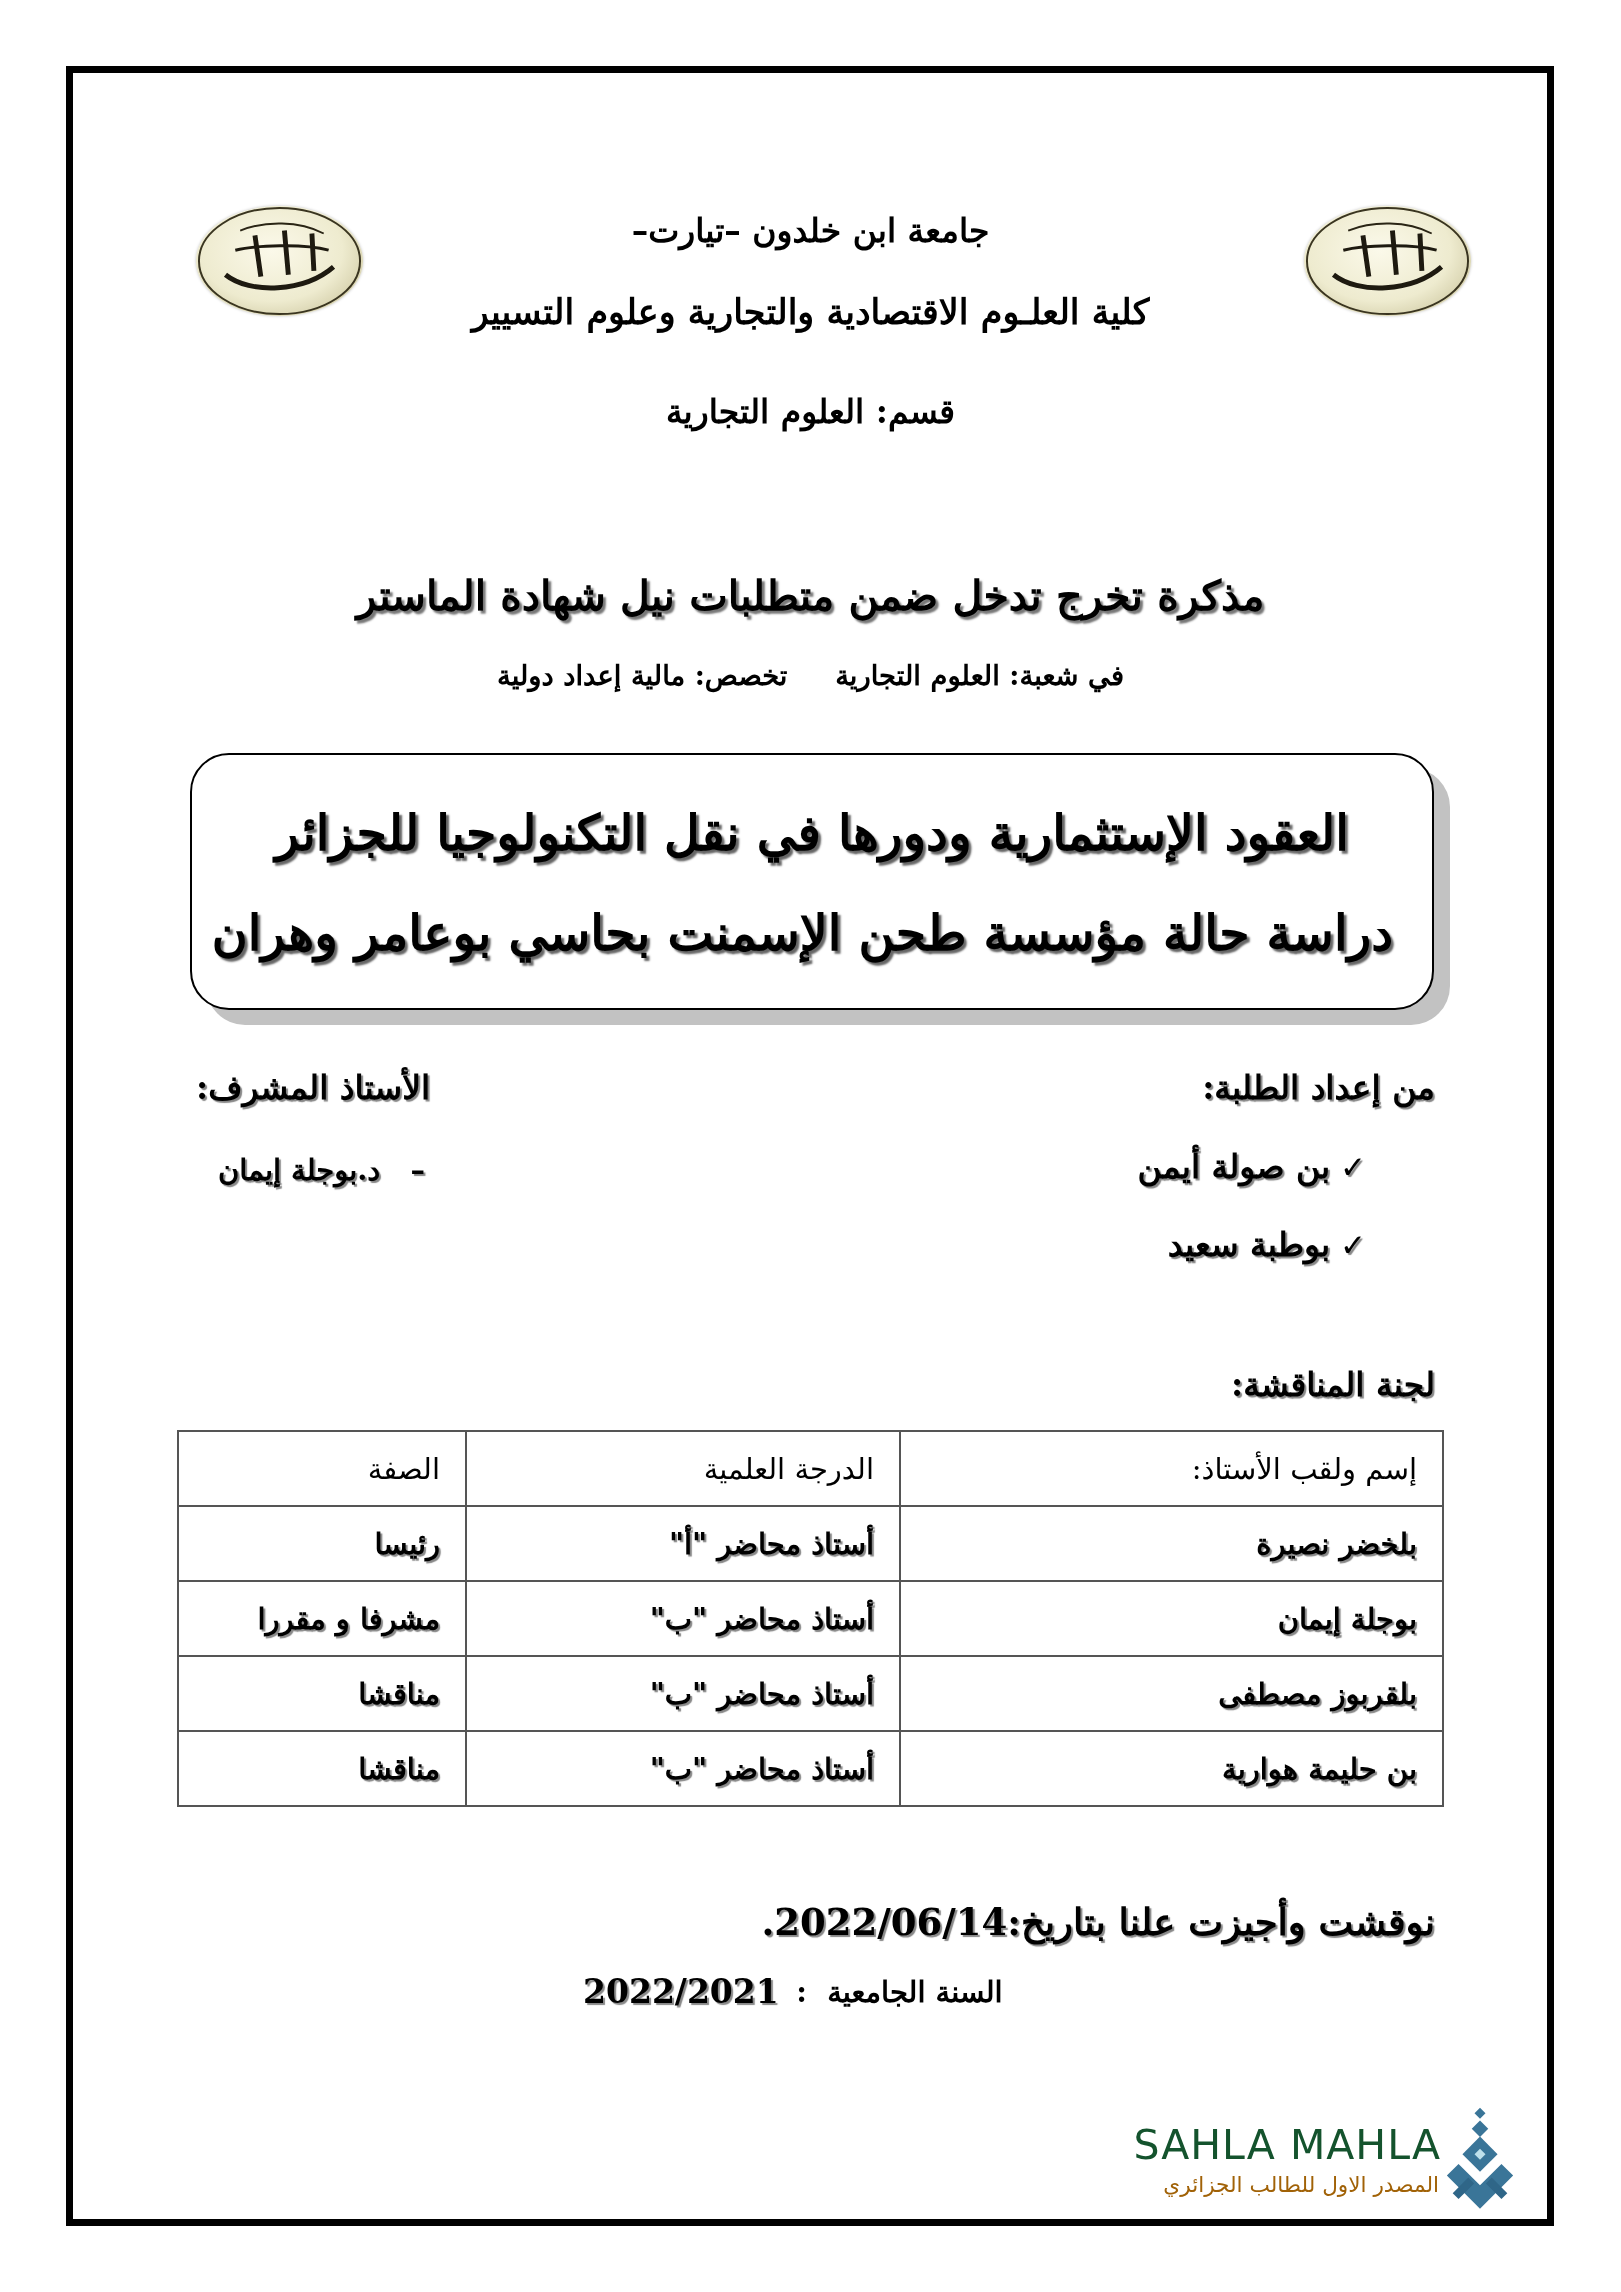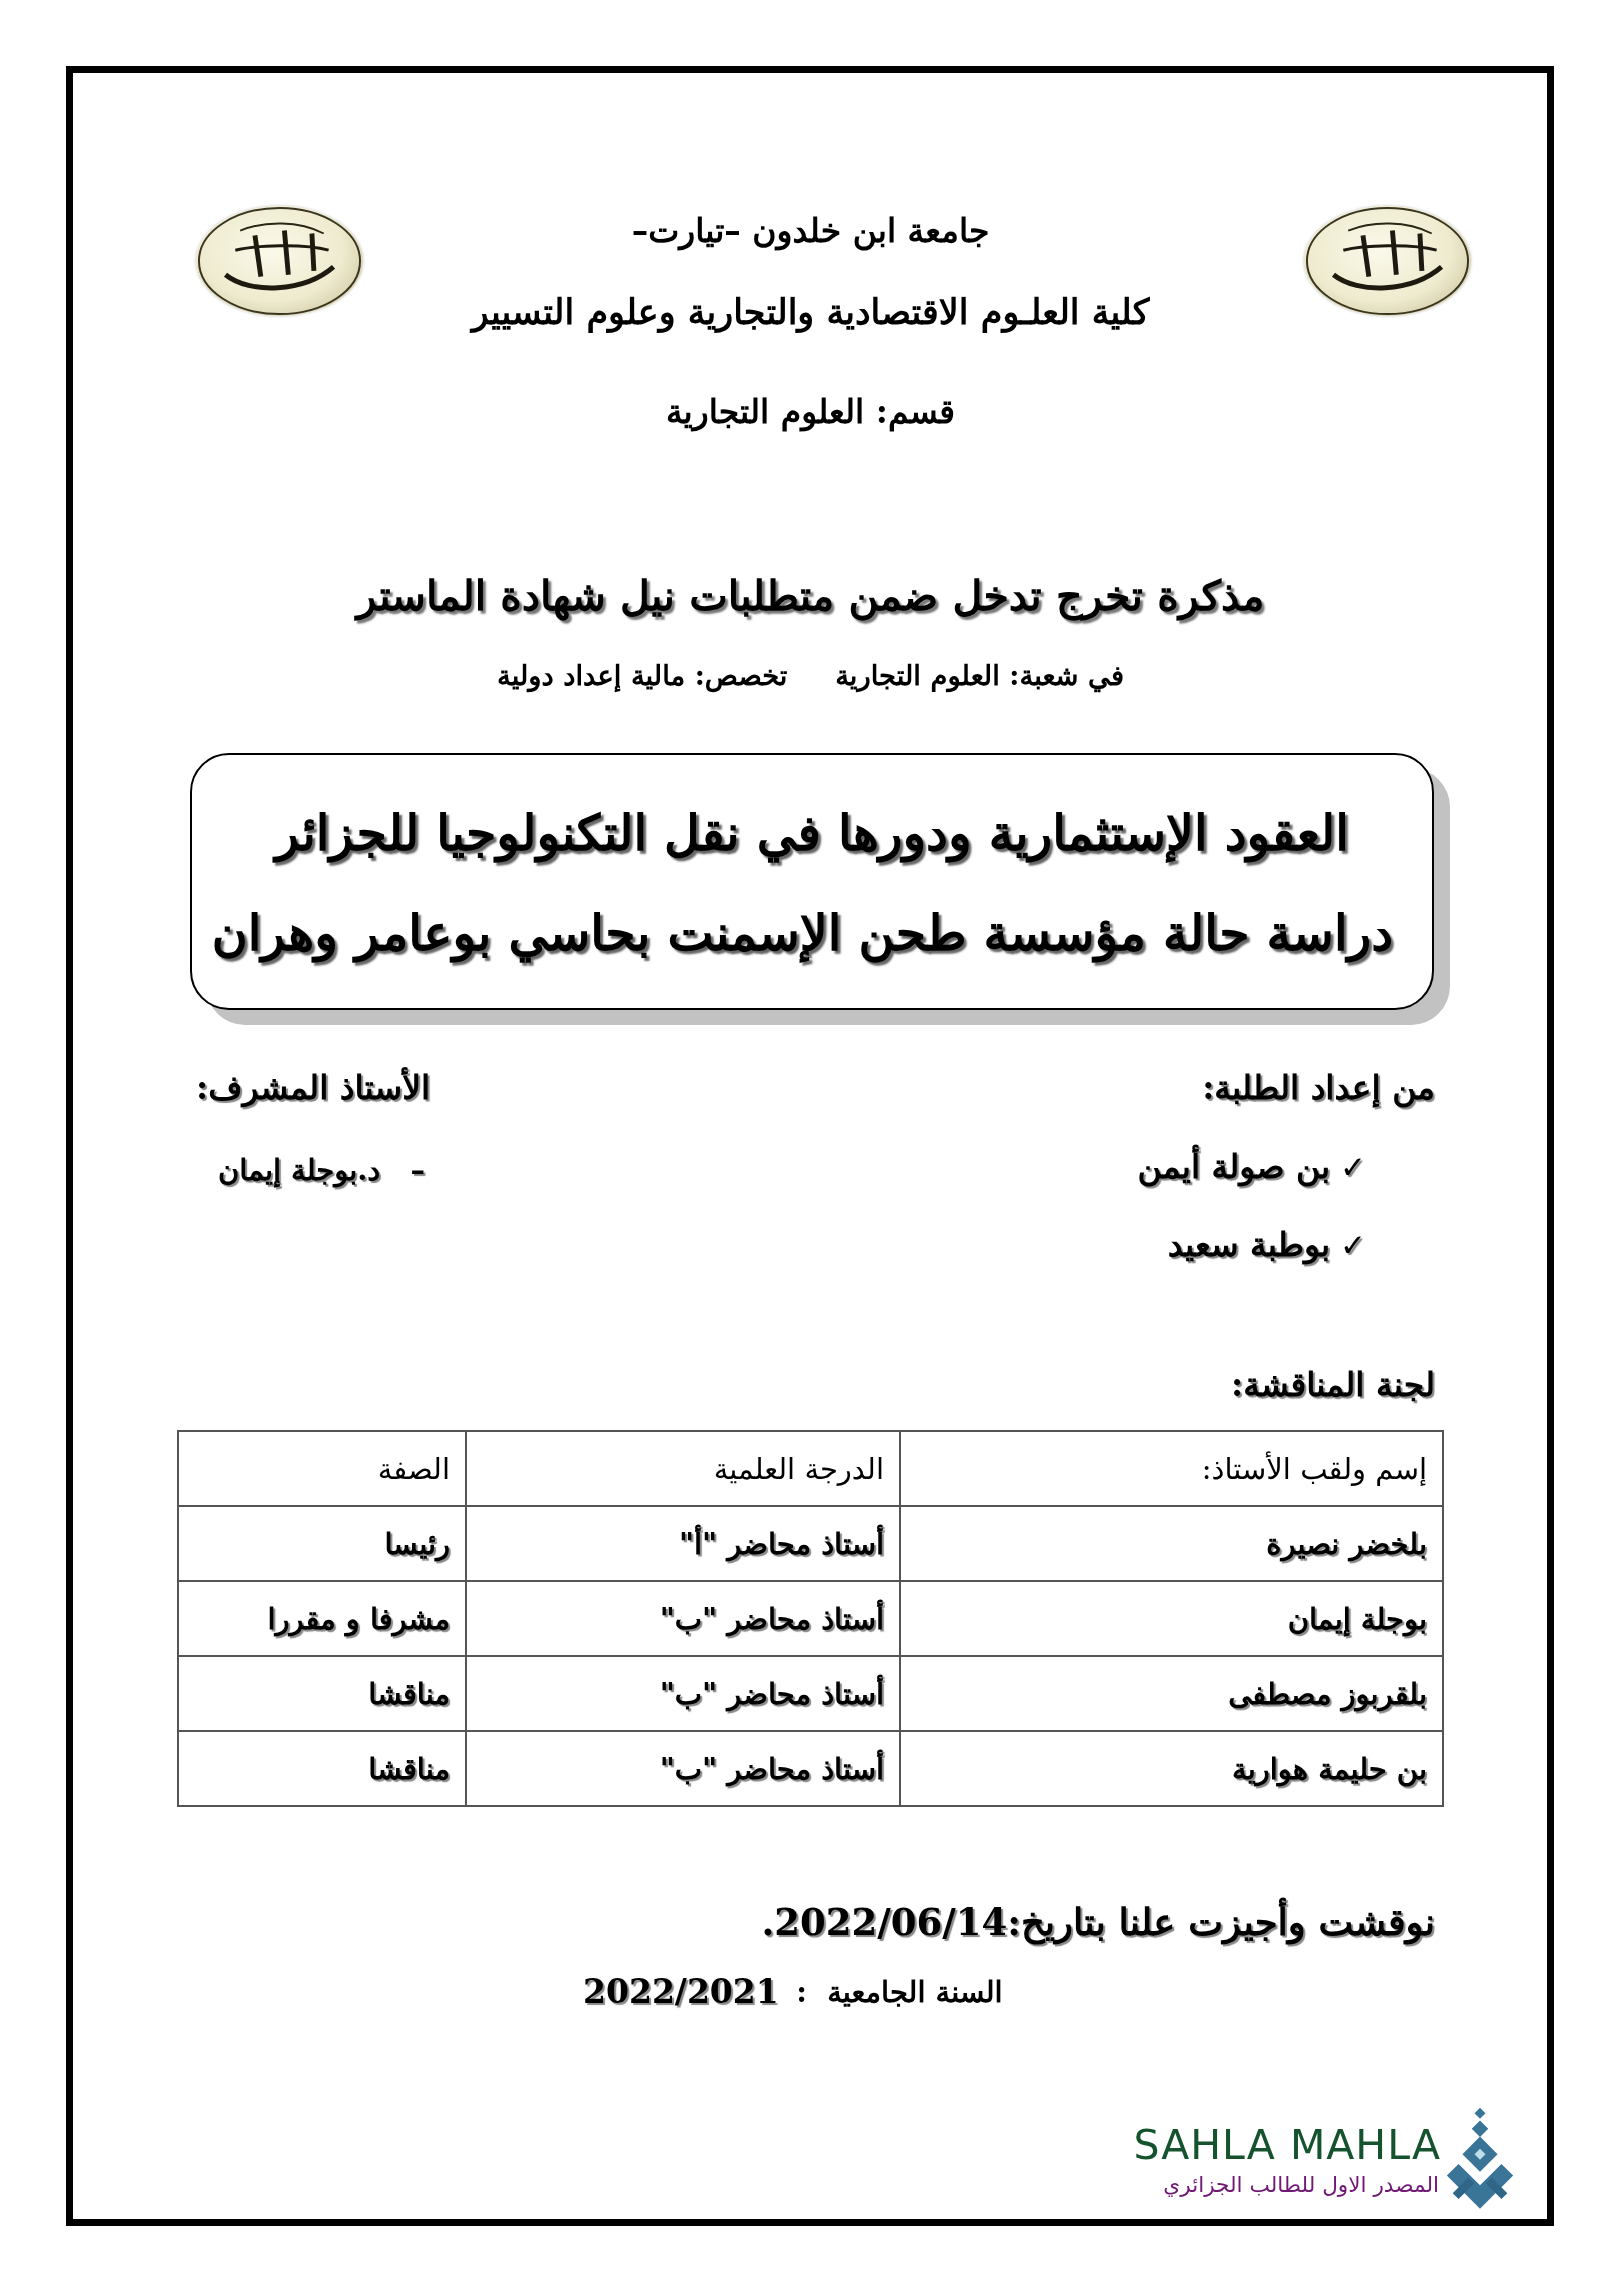--- a/index.html
+++ b/index.html
@@ -94,21 +94,21 @@
       position: absolute;
       left: 177px;
       top: 1430px;
       width: 1265px;
       border-collapse: collapse;
       table-layout: fixed;
     }
     table.committee td {
       border: 2px solid #555;
       height: 73px;
-      padding: 0 15px;
+      padding: 0 25px;
       text-align: right;
       vertical-align: middle;
       font-size: 29px;
       white-space: nowrap;
     }
     table.committee tr.head td {
       font-weight: normal;
       font-size: 29px;
     }
     table.committee tr.body td {
@@ -133,21 +133,21 @@
       letter-spacing: 1px;
       white-space: nowrap;
       direction: ltr;
     }
     .brand-tag {
       position: absolute;
       right: 80px;
       top: 65px;
       font-family: "DejaVu Sans", sans-serif;
       font-size: 21.6px;
-      color: #701a75;
+      color: #a16207;
       white-space: nowrap;
     }
     .brand-mark {
       position: absolute;
       right: 0px;
       top: 0px;
       width: 78px;
       height: 106px;
     }
   </style>

